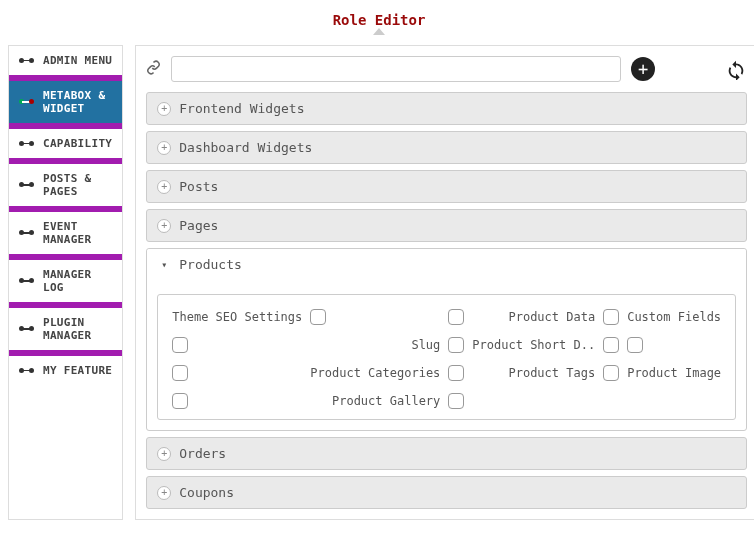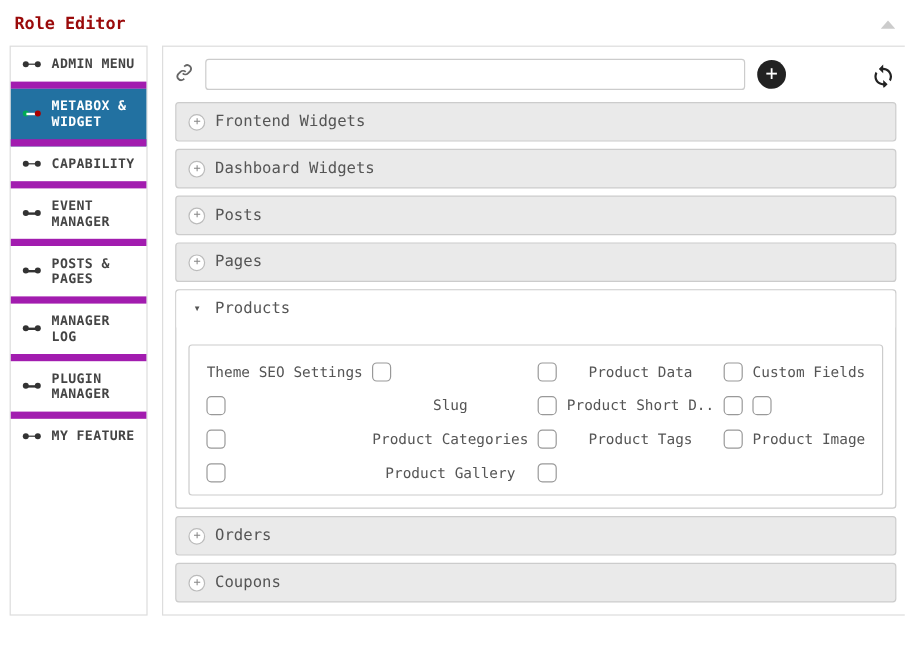--- a/index.html
+++ b/index.html
@@ -9,20 +9,21 @@
     color: #444;
     background: #fff;
     padding: 8px;
   }
   .panel-header {
     display: flex;
     justify-content: space-between;
     align-items: center;
     padding: 4px 0 4px 4px;
     cursor: pointer;
+    flex-direction: column;
   }
   .panel-title { color: #9A0A0A; font-size: 14px; font-weight: bold; }
   .caret-up {
     width: 0; height: 0;
     border-left: 6px solid transparent;
     border-right: 6px solid transparent;
     border-bottom: 7px solid #ccc;
   }
   .layout { display: flex; gap: 12px; margin-top: 6px; }
   .sidebar {
@@ -112,21 +113,21 @@
     border: 1px solid #ccc;
     border-radius: 3px;
     padding: 14px 14px 10px 14px;
     display: grid;
     grid-template-columns: 1fr auto 1fr auto 1fr auto;
     column-gap: 8px;
     row-gap: 12px;
     align-items: center;
     overflow: hidden;
   }
-  .check-label { text-align: center; font-size: 12px; color: #555; white-space: nowrap; }
+  .check-label { text-align: right; font-size: 12px; color: #555; white-space: nowrap; }
   .chk {
     width: 16px; height: 16px; border: 1.5px solid #999; border-radius: 4px;
     background: #fff; cursor: pointer; justify-self: start;
   }
 </style>
 </head>
 <body>
 
 <div class="panel-header">
   <span class="panel-title">Role Editor</span>
@@ -151,27 +152,27 @@
     <div class="nav-item">
       <span class="nav-icon">
           <span></span>
         </span>
       <span>CAPABILITY</span>
     </div>
     <div class="nav-item">
       <span class="nav-icon">
           <span></span>
         </span>
+      <span>POSTS &amp; PAGES</span>
+    </div>
+    <div class="nav-item">
+      <span class="nav-icon">
+          <span></span>
+        </span>
       <span>EVENT MANAGER</span>
-    </div>
-    <div class="nav-item">
-      <span class="nav-icon">
-          <span></span>
-        </span>
-      <span>POSTS &amp; PAGES</span>
     </div>
     <div class="nav-item">
       <span class="nav-icon">
           <span></span>
         </span>
       <span>MANAGER LOG</span>
     </div>
     <div class="nav-item">
       <span class="nav-icon">
           <span></span>

